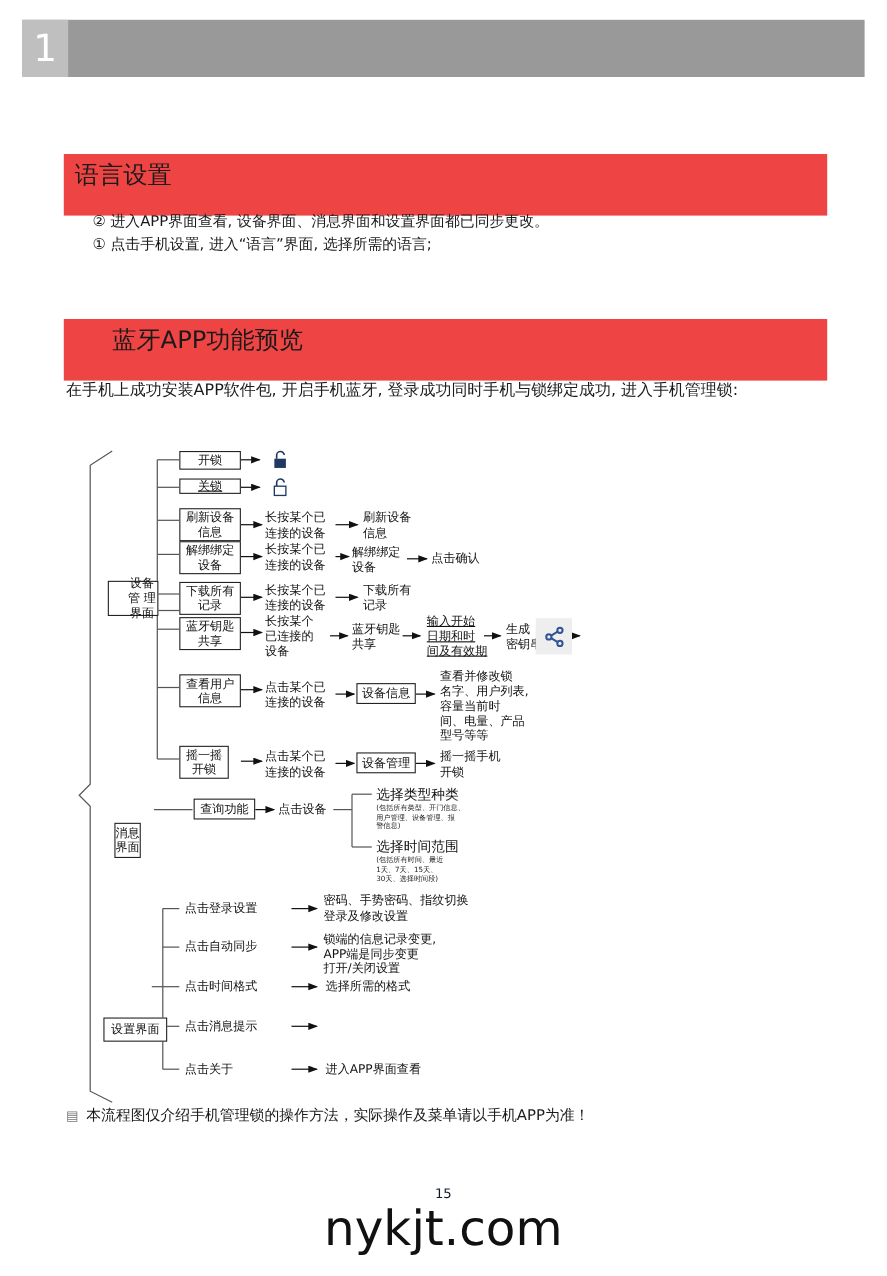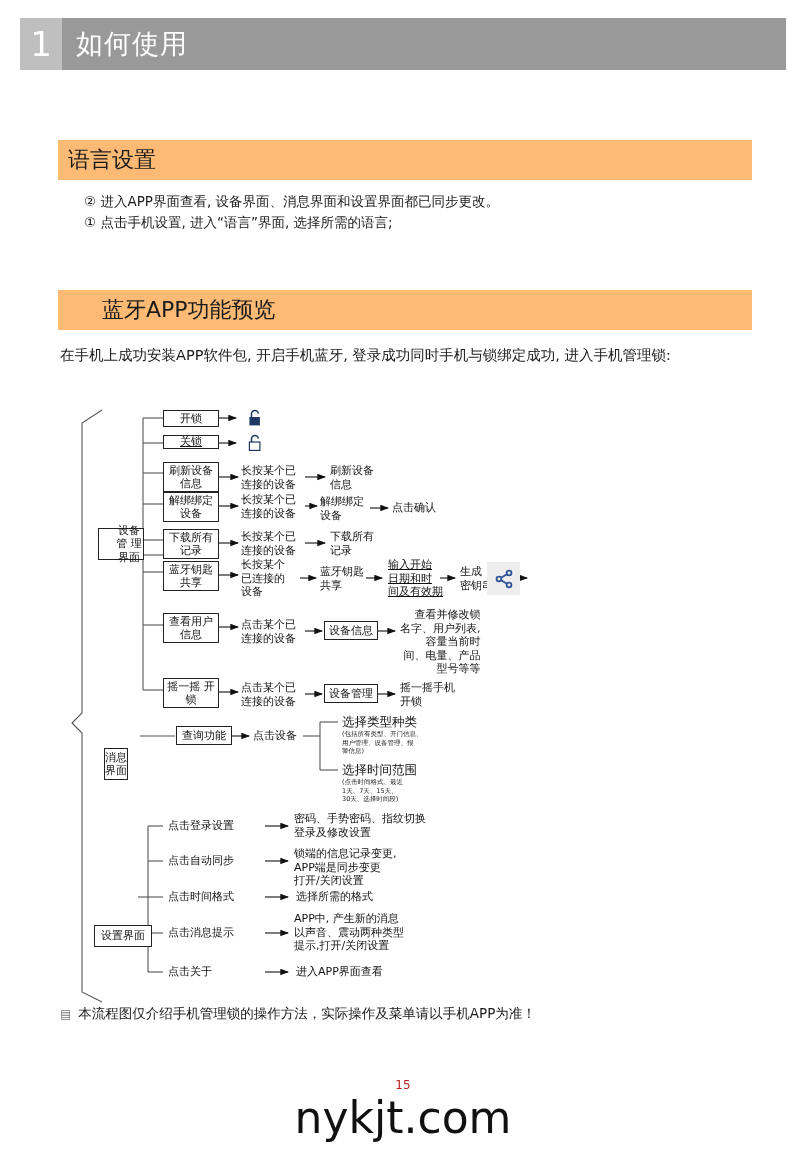--- a/index.html
+++ b/index.html
@@ -19,41 +19,41 @@
     width:42px;background:#bfbfbf;color:#ffffff;
     font-size:34px;line-height:52px;text-align:center;font-weight:400;
   }
   .chapter-title{
     color:#ffffff;font-size:27px;line-height:52px;padding-left:14px;
     letter-spacing:1px;
   }
 
   
   .sec-head{
-    position:absolute;left:58px;width:694px;height:40px;background:#fdba74;
+    position:absolute;left:58px;width:694px;height:56px;background:#ef4444;
     font-size:22px;line-height:40px;padding-left:10px;box-sizing:border-box;
     color:#1a1a1a;
   }
   #sec-lang{top:140px;}
   #sec-preview{top:290px;padding-left:44px;}
 
   .body-text{position:absolute;font-size:13.5px;line-height:21px;color:#1a1a1a;}
   #lang-list{left:84px;top:191px;width:660px;}
   #lang-list div{white-space:nowrap;}
   #preview-intro{left:60px;top:343px;width:690px;font-size:14.5px;line-height:25px;}
 
   
   .note{
     position:absolute;left:60px;top:1005px;font-size:13.5px;color:#1a1a1a;
     display:flex;align-items:flex-start;gap:7px;
   }
   .note-icon{font-size:12px;color:#777;line-height:18px;}
   .page-num{
     position:absolute;left:0;right:0;top:1078px;text-align:center;
-    font-size:12px;color:#b91c1c;
+    font-size:12px;color:#0f172a;
   }
   .watermark{
     position:absolute;left:0;right:0;top:1092px;text-align:center;
     font-size:44px;color:#111;letter-spacing:0px;
   }
 
   
   #flow{position:absolute;left:0;top:0;width:806px;height:1160px;}
   .fc-box-text,.fc-plain-text{
     position:absolute;font-size:11px;line-height:13.5px;color:#111;
@@ -75,21 +75,20 @@
     align-items:center;justify-content:center;
   }
 </style>
 </head>
 <body>
 
 <div class="page">
 
   <div class="chapter-bar">
     <div class="chapter-num">1</div>
-    <div class="chapter-title">如何使用</div>
   </div>
 
   <div class="sec-head" id="sec-lang">语言设置</div>
   <div class="body-text" id="lang-list">
     <div>② 进入APP界面查看, 设备界面、消息界面和设置界面都已同步更改。</div>
     <div>① 点击手机设置, 进入“语言”界面, 选择所需的语言;</div>
   </div>
 
   <div class="sec-head" id="sec-preview">蓝牙APP功能预览</div>
   <div class="body-text" id="preview-intro">在手机上成功安装APP软件包, 开启手机蓝牙, 登录成功同时手机与锁绑定成功, 进入手机管理锁:</div>
@@ -189,21 +188,21 @@
   <div class="fc-box-text" style="left:163px;top:462px;width:56px;height:30px;">刷新设备
 信息</div>
   <div class="fc-box-text" style="left:163px;top:492px;width:56px;height:30px;">解绑绑定
 设备</div>
   <div class="fc-box-text" style="left:163px;top:529px;width:56px;height:30px;">下载所有
 记录</div>
   <div class="fc-box-text" style="left:163px;top:561px;width:56px;height:30px;">蓝牙钥匙
 共享</div>
   <div class="fc-box-text" style="left:163px;top:613px;width:56px;height:30px;">查看用户
 信息</div>
-  <div class="fc-box-text" style="left:163px;top:678px;width:56px;height:30px;">摇一摇
+  <div class="fc-box-text" style="left:163px;top:678px;width:45px;height:30px;">摇一摇
 开锁</div>
 
   <div class="icon-box" style="left:245px;top:408px;width:20px;height:20px;background:transparent;">
     <svg width="18" height="19" viewBox="0 0 18 19">
       <path d="M5.5 8 V5.3 A3.4 3.4 0 0 1 12.4 4.6" fill="none" stroke="#1f3864" stroke-width="1.5"></path>
       <rect x="3.4" y="8" width="10.5" height="8.4" fill="#1f3864"></rect>
     </svg>
   </div>
   <div class="icon-box" style="left:245px;top:433px;width:20px;height:20px;background:transparent;">
     <svg width="18" height="19" viewBox="0 0 18 19">
@@ -245,61 +244,58 @@
       <circle cx="6.5" cy="12" r="2.6" fill="none" stroke="#2f5496" stroke-width="2"></circle>
       <circle cx="17.5" cy="18.5" r="2.6" fill="none" stroke="#2f5496" stroke-width="2"></circle>
       <line x1="8.8" y1="10.7" x2="15.2" y2="6.8" stroke="#2f5496" stroke-width="2"></line>
       <line x1="8.8" y1="13.3" x2="15.2" y2="17.2" stroke="#2f5496" stroke-width="2"></line>
     </svg>
   </div>
 
   <div class="fc-plain-text" style="left:241px;top:618px;">点击某个已
 连接的设备</div>
   <div class="fc-box-text" style="left:324px;top:621px;width:54px;height:19px;">设备信息</div>
-  <div class="fc-plain-text" style="left:400px;top:608px;text-align:right;">查看并修改锁
+  <div class="fc-plain-text" style="left:400px;top:608px;">查看并修改锁
 名字、用户列表,
 容量当前时
 间、电量、产品
 型号等等</div>
 
   <div class="fc-plain-text" style="left:241px;top:681px;">点击某个已
 连接的设备</div>
   <div class="fc-box-text" style="left:324px;top:684px;width:54px;height:19px;">设备管理</div>
   <div class="fc-plain-text" style="left:400px;top:681px;">摇一摇手机
 开锁</div>
 
   <div class="fc-box-text" style="left:176px;top:726px;width:56px;height:19px;">查询功能</div>
   <div class="fc-plain-text" style="left:253px;top:729px;">点击设备</div>
 
   <div class="fc-plain-text fc-big" style="left:342px;top:714px;">选择类型种类</div>
   <div class="fc-tiny" style="left:342px;top:730px;">(包括所有类型、开门信息、
 用户管理、设备管理、报
 警信息)</div>
 
   <div class="fc-plain-text fc-big" style="left:342px;top:762px;">选择时间范围</div>
-  <div class="fc-tiny" style="left:342px;top:778px;">(点击时间格式、最近
+  <div class="fc-tiny" style="left:342px;top:778px;">(包括所有时间、最近
 1天、7天、15天、
 30天、选择时间段)</div>
 
   <div class="fc-plain-text" style="left:168px;top:819px;">点击登录设置</div>
   <div class="fc-plain-text" style="left:294px;top:812px;">密码、手势密码、指纹切换
 登录及修改设置</div>
 
   <div class="fc-plain-text" style="left:168px;top:854px;">点击自动同步</div>
   <div class="fc-plain-text" style="left:294px;top:847px;">锁端的信息记录变更,
 APP端是同步变更
 打开/关闭设置</div>
 
   <div class="fc-plain-text" style="left:168px;top:890px;">点击时间格式</div>
   <div class="fc-plain-text" style="left:296px;top:890px;">选择所需的格式</div>
 
   <div class="fc-plain-text" style="left:168px;top:926px;">点击消息提示</div>
-  <div class="fc-plain-text" style="left:294px;top:912px;">APP中, 产生新的消息
-以声音、震动两种类型
-提示,打开/关闭设置</div>
 
   <div class="fc-plain-text" style="left:168px;top:965px;">点击关于</div>
   <div class="fc-plain-text" style="left:296px;top:965px;">进入APP界面查看</div>
 
   <div class="note">
     <span class="note-icon">▤</span>
     <span>本流程图仅介绍手机管理锁的操作方法，实际操作及菜单请以手机APP为准！</span>
   </div>
   <div class="page-num">15</div>
   <div class="watermark">nykjt.com</div>

